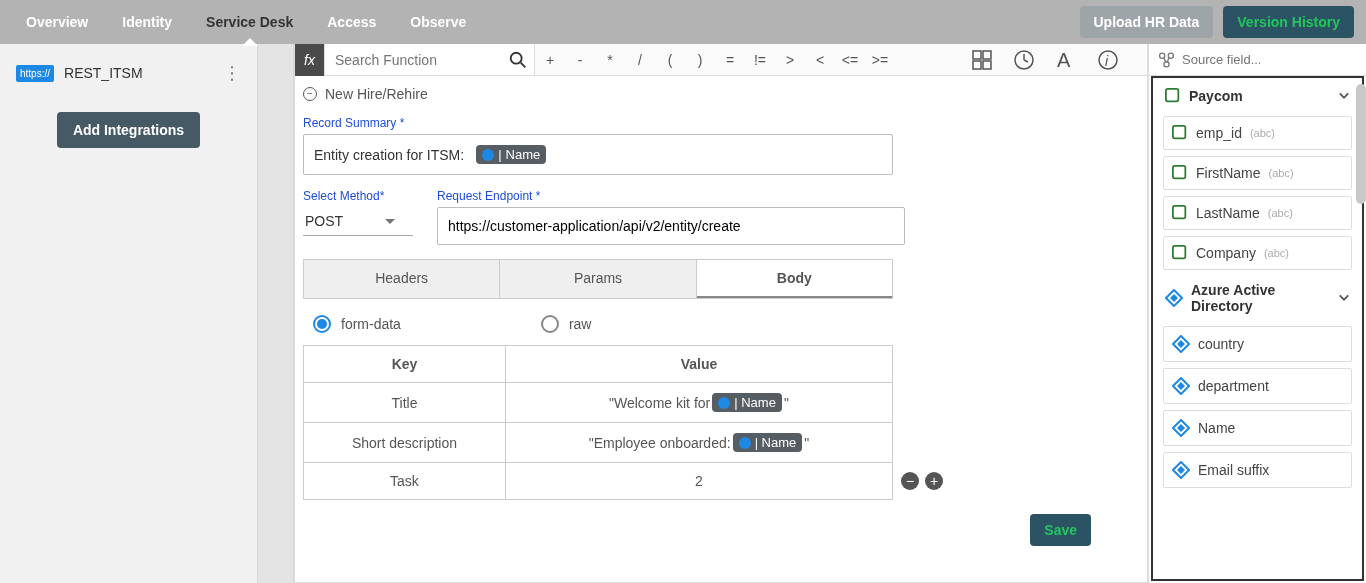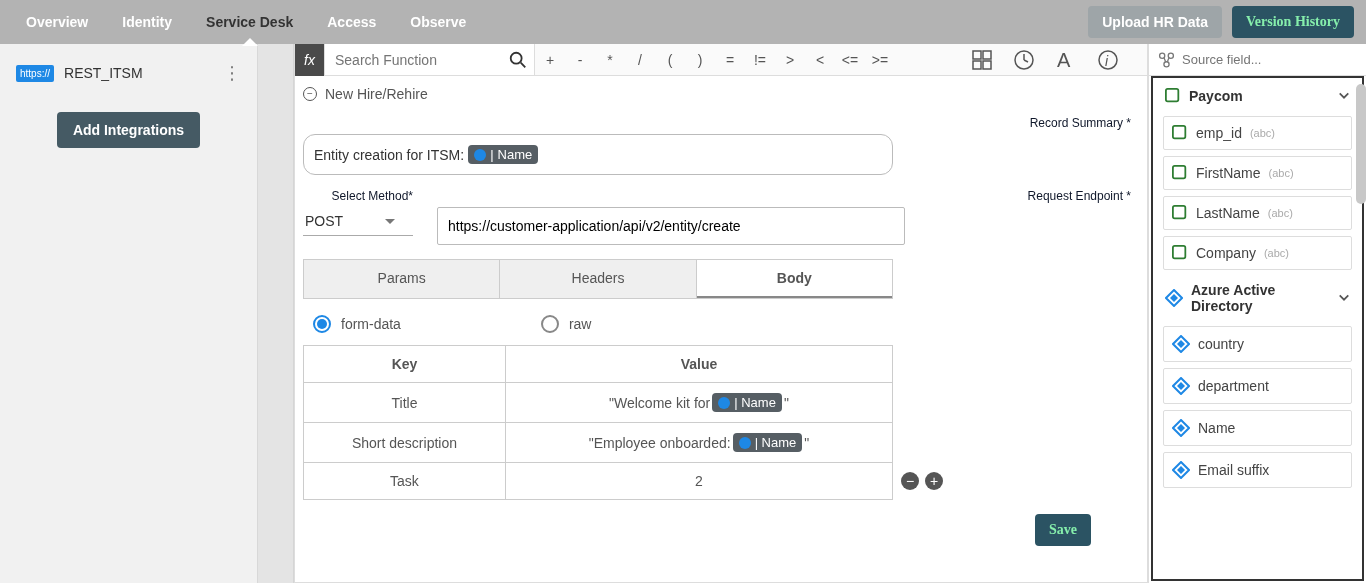--- a/index.html
+++ b/index.html
@@ -7,21 +7,21 @@
 
   
   .topnav { height: 44px; background: #b3b3b3; display: flex; align-items: center; padding: 0 12px; justify-content: space-between; }
   .topnav-left { display: flex; gap: 6px; }
   .nav-item { padding: 10px 14px; color: #fff; font-weight: 600; font-size: 14px; cursor: pointer; position: relative; }
   .nav-item.active { color: #333; }
   .nav-item.active::after { content:""; position: absolute; bottom: -6px; left: 50%; transform: translateX(-50%); width: 0; height: 0; border-left: 8px solid transparent; border-right: 8px solid transparent; border-bottom: 8px solid #fff; }
   .topnav-right { display: flex; gap: 10px; }
   .btn { padding: 8px 14px; border-radius: 4px; font-size: 14px; font-weight: 600; cursor: pointer; border: none; }
   .btn.light { background: #9ea5a8; color: #fff; }
-  .btn.dark { background: #2b5363; color: #86efac; font-family: Liberation Serif, serif; }
+  .btn.dark { background: #2b5363; color: #22c55e; }
 
   .layout { display: flex; height: calc(583px - 44px); }
   .sidebar { width: 258px; background: #f1f1f1; border-right: 1px solid #d8d8d8; padding: 10px; }
   .side-item { display: flex; align-items: center; gap: 10px; padding: 8px 6px; cursor: pointer; border-radius: 4px; }
   .tag-https { background: #1e88e5; color: #fff; font-size: 10px; padding: 3px 4px; border-radius: 2px; }
   .side-label { flex: 1; font-size: 14px; color: #333; }
   .kebab { font-size: 18px; color: #777; cursor: pointer; }
   .add-int { margin: 20px auto 0; display:block; background: #455a64; color: #fff; font-weight: 700; border: none; padding: 10px 16px; border-radius: 4px; font-size: 14px; cursor: pointer; }
 
   .main { flex: 1; display: flex; }
@@ -34,22 +34,22 @@
   .fx-search input { width: 100%; height: 100%; border: none; padding: 0 28px 0 10px; font-size: 14px; outline:none; }
   .mag { position:absolute; right:6px; top:6px; width:20px; height:20px; }
   .ops { display:flex; align-items:center; }
   .op { width: 30px; text-align:center; font-size:14px; color:#555; cursor:pointer; }
   .fx-icons { margin-left: auto; display:flex; gap: 20px; padding: 0 28px; align-items:center; }
   .fx-icons .ic { width: 22px; height: 22px; color:#666; cursor:pointer; }
 
   .content { padding: 10px 16px 0 8px; overflow:auto; flex:1; }
   .group { display:flex; align-items:center; gap:8px; color:#555; font-size:14px; margin-bottom: 14px; }
   .circ-minus { width:14px; height:14px; border:1.5px solid #555; border-radius:50%; display:flex; align-items:center; justify-content:center; font-size:10px; line-height:1; }
-  .label-sm { font-size: 12px; color:#0f172a; margin-bottom: 4px; text-align: right; }
-  .field-box { border:1px solid #bbb; border-radius:12px; padding: 10px 10px; display:flex; align-items:center; gap:4px; font-size:14px; width: 590px; }
+  .label-sm { font-size: 12px; color:#1d4ed8; margin-bottom: 4px; }
+  .field-box { border:1px solid #bbb; border-radius:2px; padding: 10px 10px; display:flex; align-items:center; gap:12px; font-size:14px; width: 590px; }
   .field-box.long { width: 590px; }
   .pill { background:#565e64; color:#fff; border-radius:4px; padding:2px 6px; display:inline-flex; align-items:center; gap:4px; font-size:13px; }
   .pill .dot { width:12px;height:12px;border-radius:50%;background:#1e88e5; }
 
   .row { display:flex; gap: 24px; margin-top: 14px; }
   .sel-wrap { width: 110px; }
   .select { border:none; border-bottom:1px solid #aaa; padding: 6px 18px 6px 2px; font-size:14px; background:transparent; position:relative; display:flex; align-items:center; justify-content:space-between; cursor:pointer;gap:12px; }
   .caret { width:0;height:0;border-left:5px solid transparent;border-right:5px solid transparent;border-top:5px solid #777; }
   .endpoint { flex:1; }
   .endpoint input { width: 468px; border:1px solid #bbb; border-radius:2px; padding: 10px; font-size:14px; }
@@ -224,22 +224,22 @@
               <span class="caret"></span>
             </div>
           </div>
           <div class="endpoint">
             <div class="label-sm">Request Endpoint *</div>
             <input value="https://customer-application/api/v2/entity/create" style="">
           </div>
         </div>
 
         <div class="tabs" id="req-tabs">
+            <div class="tab">Headers</div>
             <div class="tab">Params</div>
-            <div class="tab">Headers</div>
             <div class="tab active">Body</div>
           </div>
 
         <div class="radios">
           <div class="radio">
             <span class="r-outer on">
                 <span class="r-inner"></span>
               </span>
             <span>form-data</span>
           </div>

